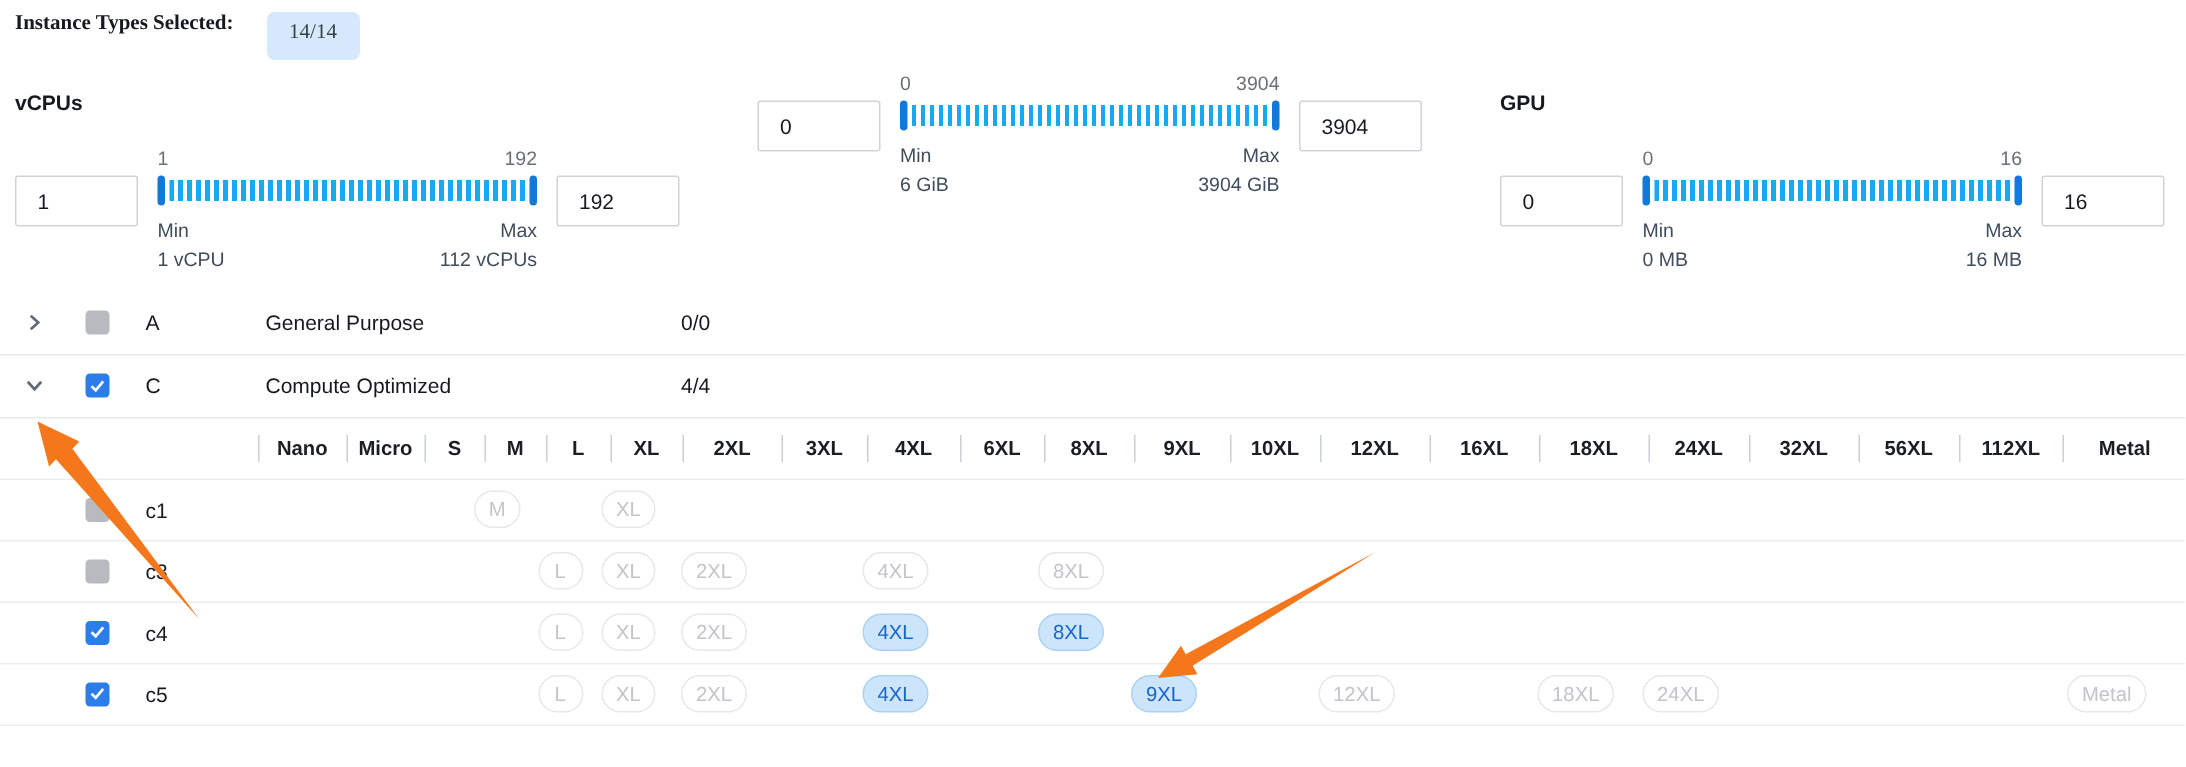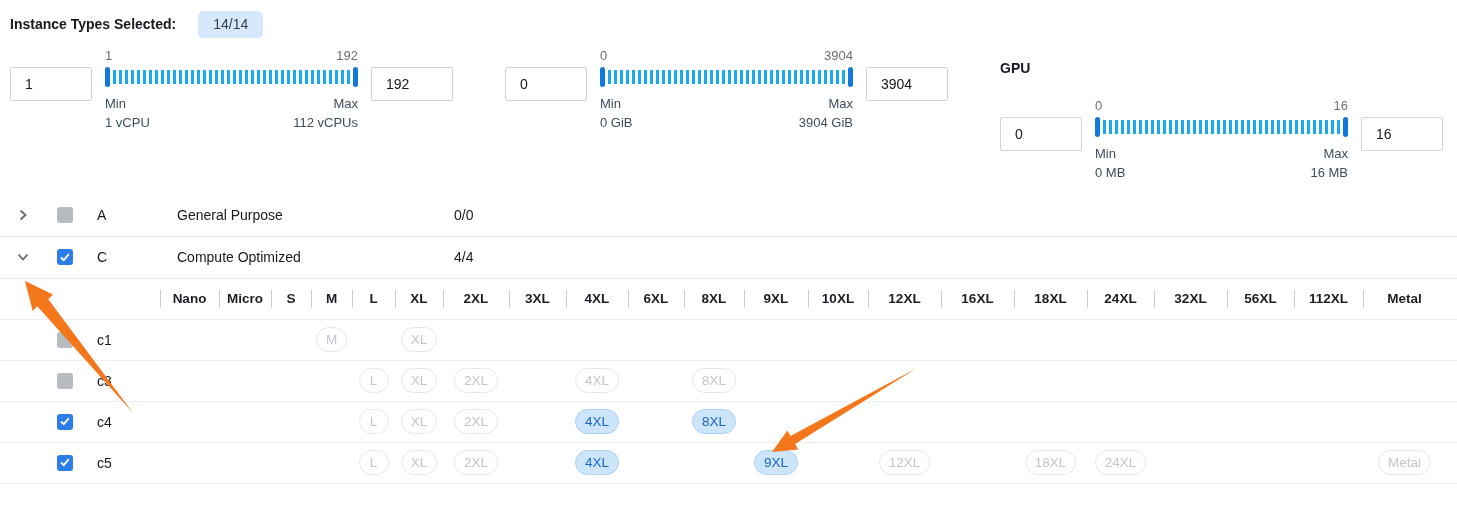--- a/index.html
+++ b/index.html
@@ -3,21 +3,21 @@
 <meta charset="utf-8">
 <style>
   html,body{margin:0;padding:0;}
   body{
     width:1457px;height:511px;position:relative;overflow:hidden;
     background:#ffffff;color:#16191f;
     font-family:"Liberation Sans","DejaVu Sans",sans-serif;
     font-size:14px;
   }
   
-  .topbar{display:flex;align-items:center;padding:8px 10px 0 10px;height:32px;}
+  .topbar{display:flex;padding:8px 10px 0 10px;height:32px;font-family:Liberation Serif, serif;}
   .topbar-label{font-weight:bold;font-size:14px;color:#16191f;}
   .badge{margin-left:22px;background:#d6e9fc;color:#383f45;border-radius:5px;
          padding:5px 15px;font-size:14px;line-height:17px;}
   
   .filters{display:flex;padding:0 10px;margin-top:8px;}
   .fgroup{width:443px;display:flex;flex-direction:column;}
   .fgroup + .fgroup{margin-left:52px;}
   .fgroup-label{font-weight:bold;font-size:14px;margin:12px 0 22px 0;color:#16191f;}
   .frow-filter{display:flex;align-items:flex-start;}
   .num-input{width:82px;height:34px;box-sizing:border-box;border:1px solid #cfd4d9;
@@ -52,21 +52,21 @@
   .trow .c-usecase{margin-left:22px;}
   .trow .c-types{}
   
   .cb{width:16px;height:16px;border-radius:3px;display:inline-flex;align-items:center;
       justify-content:center;flex:0 0 16px;cursor:pointer;}
   .cb.checked{background:#2b7de9;}
   .cb.gray{background:#b7babf;}
   
   .chev{display:inline-flex;cursor:pointer;}
   
-  .size-row{display:flex;align-items:stretch;height:40px;border-bottom:1px solid #ecedef;}
+  .size-row{display:flex;align-items:stretch;height:40px;border-bottom:1px solid #ecedef;padding-left:12px;}
   .size-gutter{width:160px;flex:0 0 160px;}
   .size-cell{position:relative;display:flex;align-items:center;justify-content:center;
              box-sizing:border-box;flex:0 0 auto;}
   .size-cell .vsep2{position:absolute;left:0;top:11px;width:1px;height:18px;background:#c9cfd6;}
   .size-label{font-weight:bold;font-size:13.5px;color:#1b1f24;}
   
   .irow{display:flex;align-items:center;height:40px;border-bottom:1px solid #ecedef;}
   .irow-gutter{width:160px;flex:0 0 160px;display:flex;align-items:center;
                box-sizing:border-box;padding-left:57px;}
   .iname{margin-left:24px;font-size:14px;color:#16191f;}
@@ -85,20 +85,21 @@
 <body>
 
 <div class="topbar">
   <span class="topbar-label">Instance Types Selected:</span>
   <span class="badge">14/14</span>
 </div>
 
 <div class="filters">
 
   <div class="fgroup">
+    <div class="fgroup-label">vCPUs</div>
     <div class="frow-filter">
       <input class="num-input" value="1" style="">
       <div class="sliderblock">
         <div class="snums">
           <span>1</span>
           <span>192</span>
         </div>
         <div class="strack">
           <span class="sdashes"></span>
           <span class="shandle left"></span>
@@ -128,21 +129,21 @@
           <span>3904</span>
         </div>
         <div class="strack">
           <span class="sdashes"></span>
           <span class="shandle left"></span>
           <span class="shandle right"></span>
         </div>
         <div class="scaptions">
           <span>
             <span>Min</span><br>
-            <span>0 GiB</span>
+            <span>6 GiB</span>
           </span>
           <span class="scap-right">
             <span>Max</span><br>
             <span>3904 GiB</span>
           </span>
         </div>
       </div>
       <input class="num-input" value="3904" style="">
     </div>
   </div>

